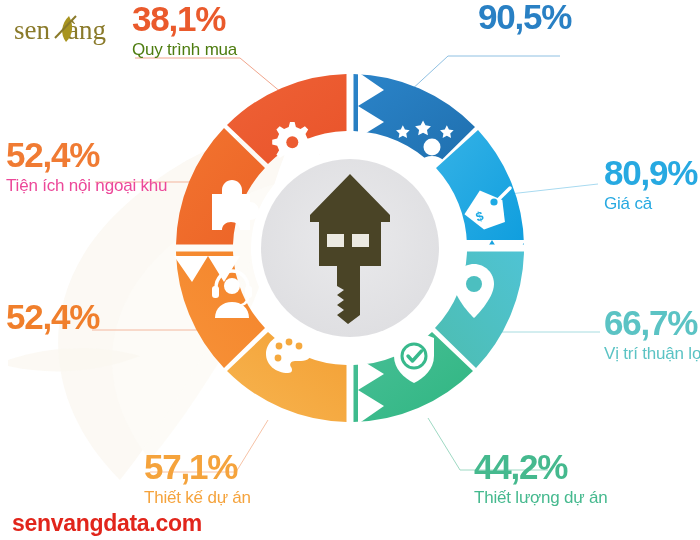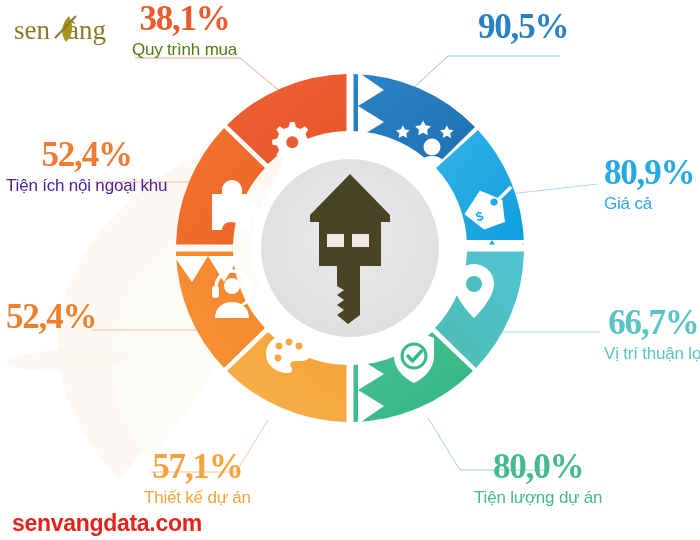--- a/index.html
+++ b/index.html
@@ -20,23 +20,23 @@
   
   .logo { position:absolute; left:14px; top:12px; width:135px; height:36px;text-decoration:underline; }
 
   
   .wheel { position:absolute; left:174px; top:72px; width:352px; height:352px; }
   .wheel svg { display:block; }
 
   
   .lbl { position:absolute; }
   .lbl .pct {
-    font-family:Liberation Serif, serif;
+    font-family:Liberation Sans, sans-serif;
     font-weight:bold; font-size:35px; line-height:34px;
-    letter-spacing:-1.2px; white-space:nowrap;text-align:center;
+    letter-spacing:-1.2px; white-space:nowrap;
   }
   .lbl .cap {
     font-family:"Liberation Sans", sans-serif;
     font-size:17px; line-height:21px; white-space:nowrap;
     letter-spacing:-.2px; margin-top:3px;
   }
 
   
   .leaders { position:absolute; inset:0; pointer-events:none; }
 
@@ -228,46 +228,46 @@
     </svg>
   </div>
 
   <div class="lbl" style="left:132px; top:2px;">
     <div class="pct" style="color:#ea5a2c;">38,1%</div>
     <div class="cap" style="color:#4d7c0f;">Quy trình mua</div>
   </div>
 
   <div class="lbl" style="left:6px; top:138px;">
     <div class="pct" style="color:#f07b33;">52,4%</div>
-    <div class="cap" style="color:#4c1d95;">Tiện ích nội ngoại khu</div>
+    <div class="cap" style="color:#ec4899;">Tiện ích nội ngoại khu</div>
   </div>
 
   <div class="lbl" style="left:6px; top:300px;">
     <div class="pct" style="color:#f07f2c;">52,4%</div>
   </div>
 
   <div class="lbl" style="left:144px; top:450px;">
     <div class="pct" style="color:#f5a33c;">57,1%</div>
     <div class="cap" style="color:#f5a33c;">Thiết kế dự án</div>
   </div>
 
   <div class="lbl" style="left:474px; top:450px;">
-    <div class="pct" style="color:#45b98e;">80,0%</div>
-    <div class="cap" style="color:#45b98e;">Tiện lượng dự án</div>
+    <div class="pct" style="color:#45b98e;">44,2%</div>
+    <div class="cap" style="color:#45b98e;">Thiết lượng dự án</div>
   </div>
 
   <div class="lbl" style="left:604px; top:306px;">
     <div class="pct" style="color:#5bc3c4;">66,7%</div>
     <div class="cap" style="color:#5bc3c4;">Vị trí thuận lợ</div>
   </div>
 
   <div class="lbl" style="left:604px; top:156px;">
     <div class="pct" style="color:#27a9e1;">80,9%</div>
     <div class="cap" style="color:#27a9e1;">Giá cả</div>
   </div>
 
-  <div class="lbl" style="left:478px; top:10px;">
+  <div class="lbl" style="left:478px; top:0;">
     <div class="pct" style="color:#2980c4;">90,5%</div>
   </div>
 
   <div class="footer">senvangdata.com</div>
 
 </div>
 
 </body></html>

